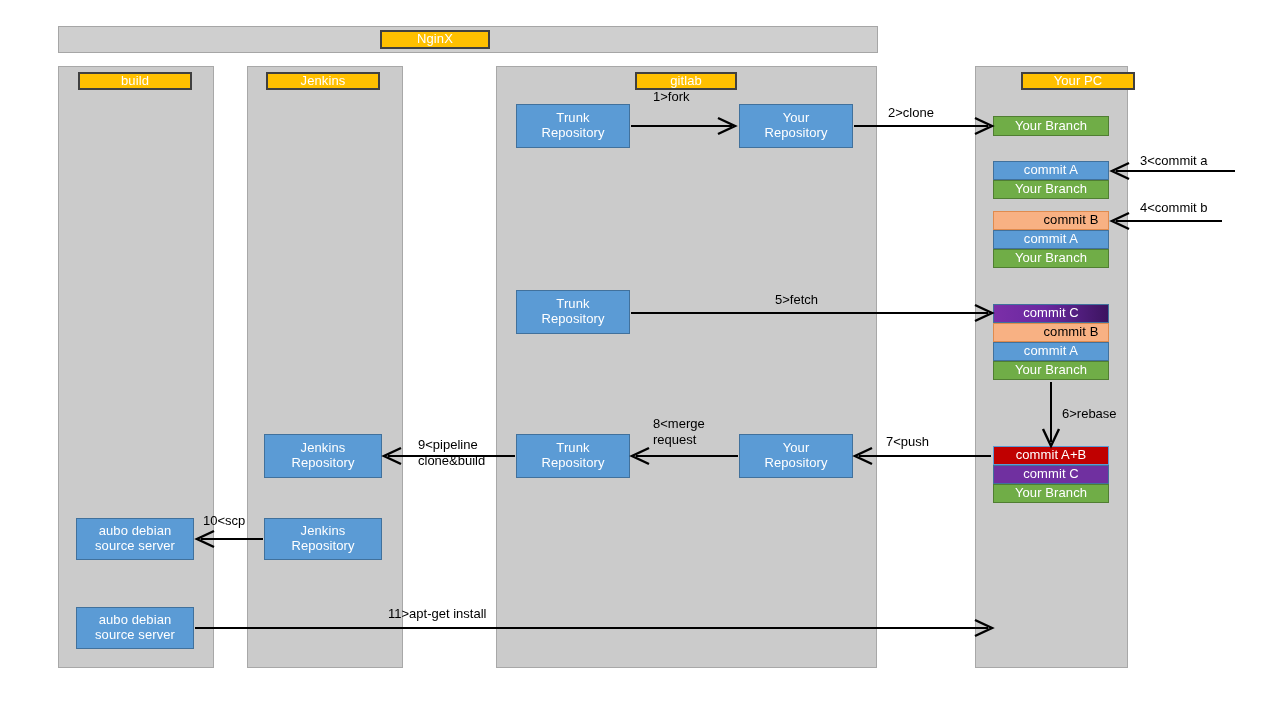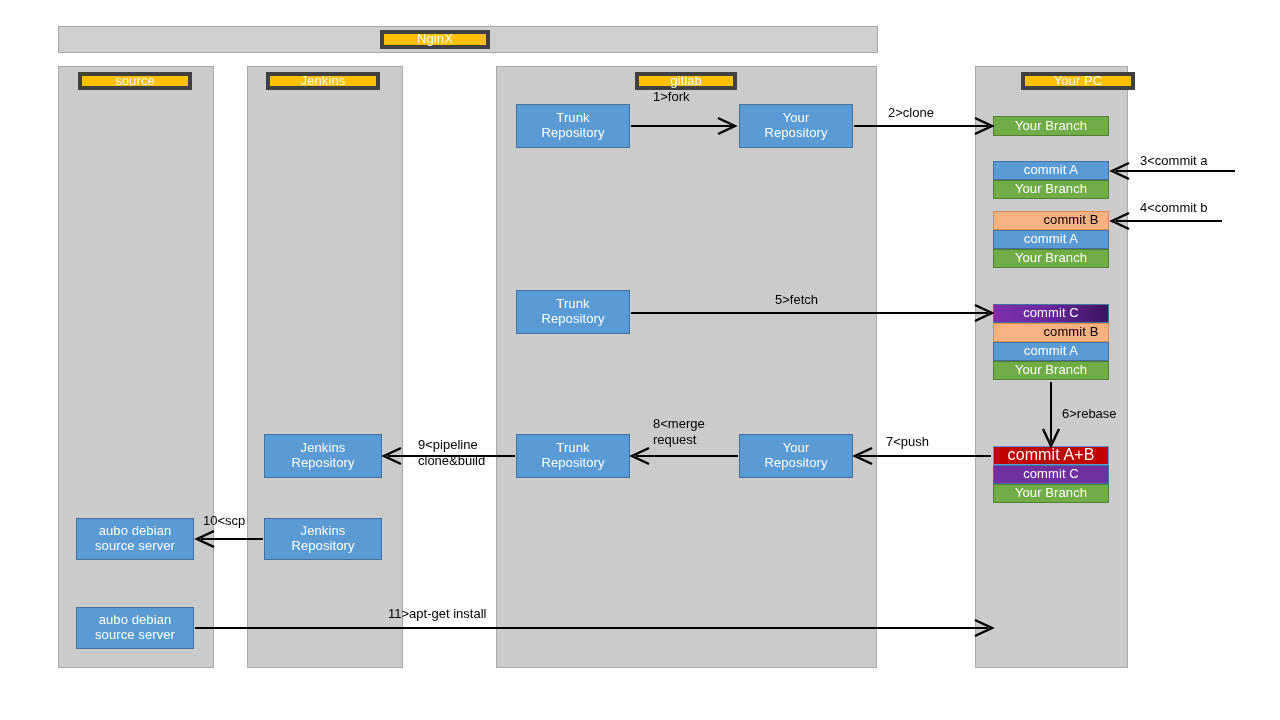--- a/index.html
+++ b/index.html
@@ -20,30 +20,30 @@
     box-sizing:border-box;
   }
 
   
   .node{
     position:absolute;box-sizing:border-box;display:flex;
     align-items:center;justify-content:center;text-align:center;
     line-height:1.15;color:#ffffff;letter-spacing:.1px;
   }
   .title-node{
-    background:#ffc000;border:4px solid #404040;
+    background:#ffc000;border:2px solid #404040;
     font-size:13px;color:#ffffff;
   }
   .blue{background:#5b9bd5;border:1px solid #41719c;font-size:13px;}
   .green{background:#70ad47;border:1px solid #507e32;font-size:13px;}
   .peach{background:#f8b183;border:1px solid #e08b4e;color:#000000;font-size:13px;padding-left:40px;}
   .purple{background:#7030a0;border:1px solid #41719c;font-size:13px;}
   .purplegrad{background:linear-gradient(90deg,#7b2fa8 0%,#6a28a0 45%,#3c1460 100%);
                border:1px solid #41719c;font-size:13px;}
-  .red{background:#c00000;border:1px solid #5b9bd5;font-size:16px;text-align:center;}
+  .red{background:#c00000;border:1px solid #5b9bd5;font-size:13px;text-align:center;}
 
   .stack{position:absolute;}
   .stack .node{position:relative;width:100%;}
 
   
   .alabel{
     position:absolute;font-size:13px;color:#000000;line-height:1.25;
     white-space:pre;
   }
   svg.arrows{position:absolute;left:0;top:0;width:1280px;height:720px;overflow:visible;}
@@ -59,21 +59,21 @@
   <div class="node title-node" style="left:380px;top:30px;width:110px;height:19px;">
     <span>NginX</span>
   </div>
 
   <div class="col" style="left:58px;top:66px;width:156px;height:602px;"></div>
   <div class="col" style="left:247px;top:66px;width:156px;height:602px;"></div>
   <div class="col" style="left:496px;top:66px;width:381px;height:602px;"></div>
   <div class="col" style="left:975px;top:66px;width:153px;height:602px;"></div>
 
   <div class="node title-node" style="left:78px;top:72px;width:114px;height:18px;">
-    <span>source</span>
+    <span>build</span>
   </div>
   <div class="node title-node" style="left:266px;top:72px;width:114px;height:18px;">
     <span>Jenkins</span>
   </div>
   <div class="node title-node" style="left:635px;top:72px;width:102px;height:18px;">
     <span>gitlab</span>
   </div>
   <div class="node title-node" style="left:995px;top:72px;width:114px;height:18px;margin-left:26px;">
     <span>Your PC</span>
   </div>

